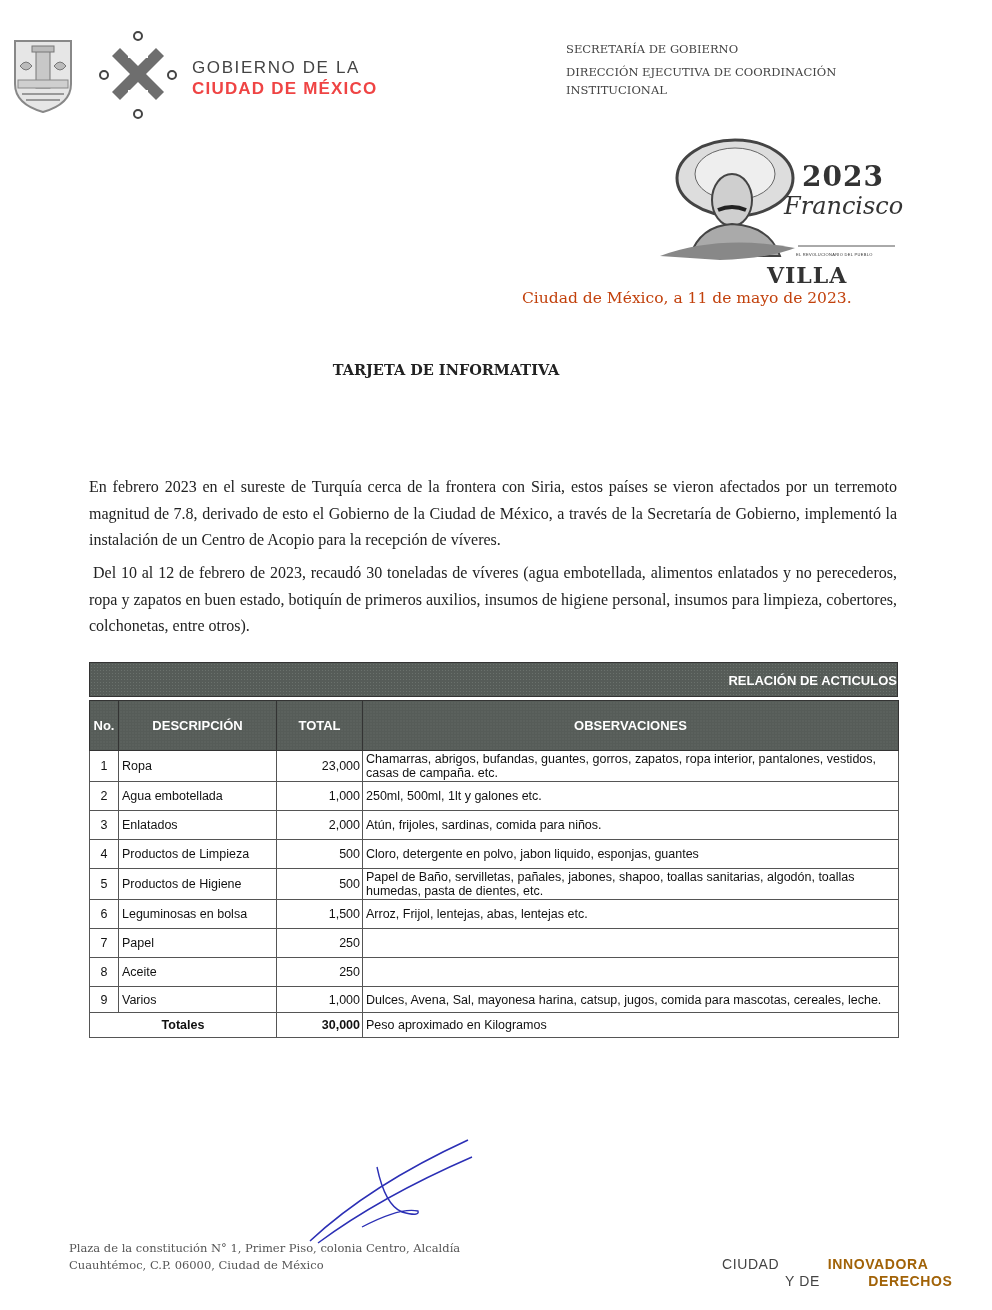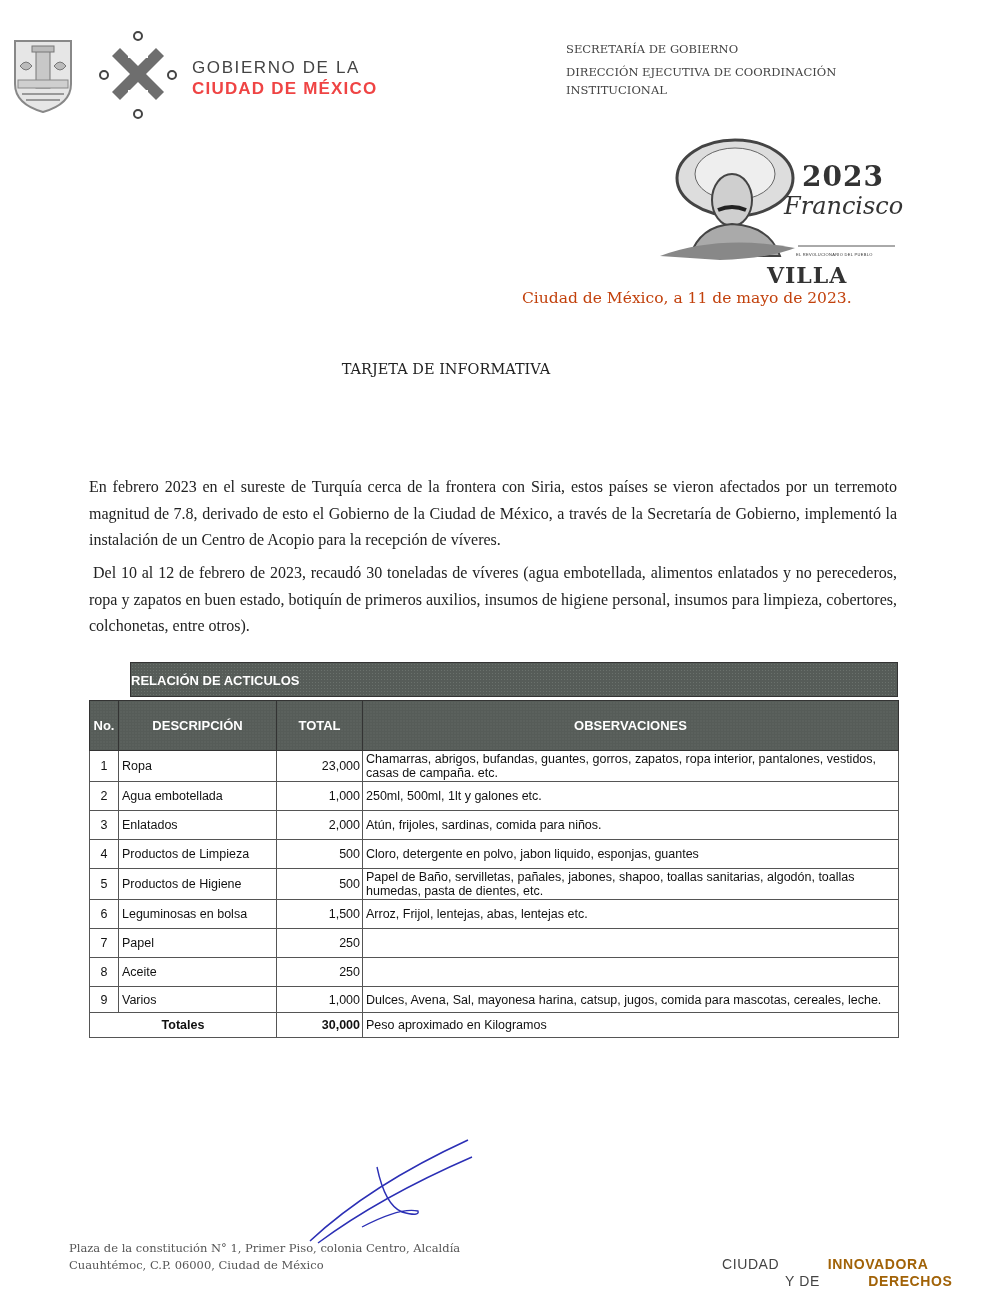--- a/index.html
+++ b/index.html
@@ -17,30 +17,30 @@
   #sec-block { left: 566px; top: 40px; font-size: 11.5px; line-height: 18px; color: #444; }
   #sec-block .gap { height: 5px; }
 
   #villa { left: 660px; top: 138px; width: 240px; height: 125px; }
   #villa-year { left: 802px; top: 160px; font-size: 28px; font-weight: bold; color: #333; letter-spacing: 1px; }
   #villa-fr { left: 784px; top: 192px; font-size: 24px; font-style: italic; color: #333; }
   #villa-villa { left: 767px; top: 216px; font-size: 22px; font-weight: bold; color: #333; letter-spacing: 1px; margin-top: 46px; }
   #villa-tag { left: 796px; top: 252px; font-size: 4px; color: #333; letter-spacing: 0.3px; }
 
   #date { left: 522px; top: 289px; font-size: 15.5px; color: #c2410c; }
-  #doc-title { left: 0; width: 892px; text-align: center; top: 361px; font-size: 14.5px; color: #222; }
+  #doc-title { left: 0; width: 892px; text-align: center; top: 361px; font-size: 14.5px; color: #222; font-weight: bold; }
 
   .para { left: 89px; width: 808px; font-size: 16px; line-height: 26.5px; text-align: justify; color: #222; font-family: "Liberation Serif", serif; }
   #para1 { top: 430px; margin-top: 44px; }
   #para2 { top: 560px; text-indent: 4px; }
 
   
   #items-table { left: 89px; top: 662px; width: 809px; }
-  .banner { background: #565c58; height: 35px; color: #fff; font-weight: bold; font-size: 13px; text-align: left; line-height: 35px; border: 1px solid #333; box-sizing: border-box;
-    background-image: radial-gradient(#6a716c 1px, transparent 1px); background-size: 3px 3px; margin-left: 41px; }
+  .banner { background: #565c58; height: 35px; color: #fff; font-weight: bold; font-size: 13px; text-align: right; line-height: 35px; border: 1px solid #333; box-sizing: border-box;
+    background-image: radial-gradient(#6a716c 1px, transparent 1px); background-size: 3px 3px; }
   table { border-collapse: collapse; width: 809px; table-layout: fixed; margin-top: 3px; font-family: "Liberation Sans", sans-serif; font-size: 12.5px; color: #111; }
   th { background: #565c58; color: #fff; font-weight: bold; font-size: 13px; height: 49px; border: 1px solid #333;
     background-image: radial-gradient(#6a716c 1px, transparent 1px); background-size: 3px 3px; padding: 0; }
   td { border: 1px solid #555; padding: 1px 3px; vertical-align: middle; line-height: 14px; }
   td.num { text-align: center; }
   td.total { text-align: right; padding-right: 2px; }
   tr.r1 td { height: 26px; }
   tr.r2 td { height: 23px; }
   tr.totals td { font-weight: bold; height: 22px; }
   tr.totals td.obs { font-weight: normal; }

